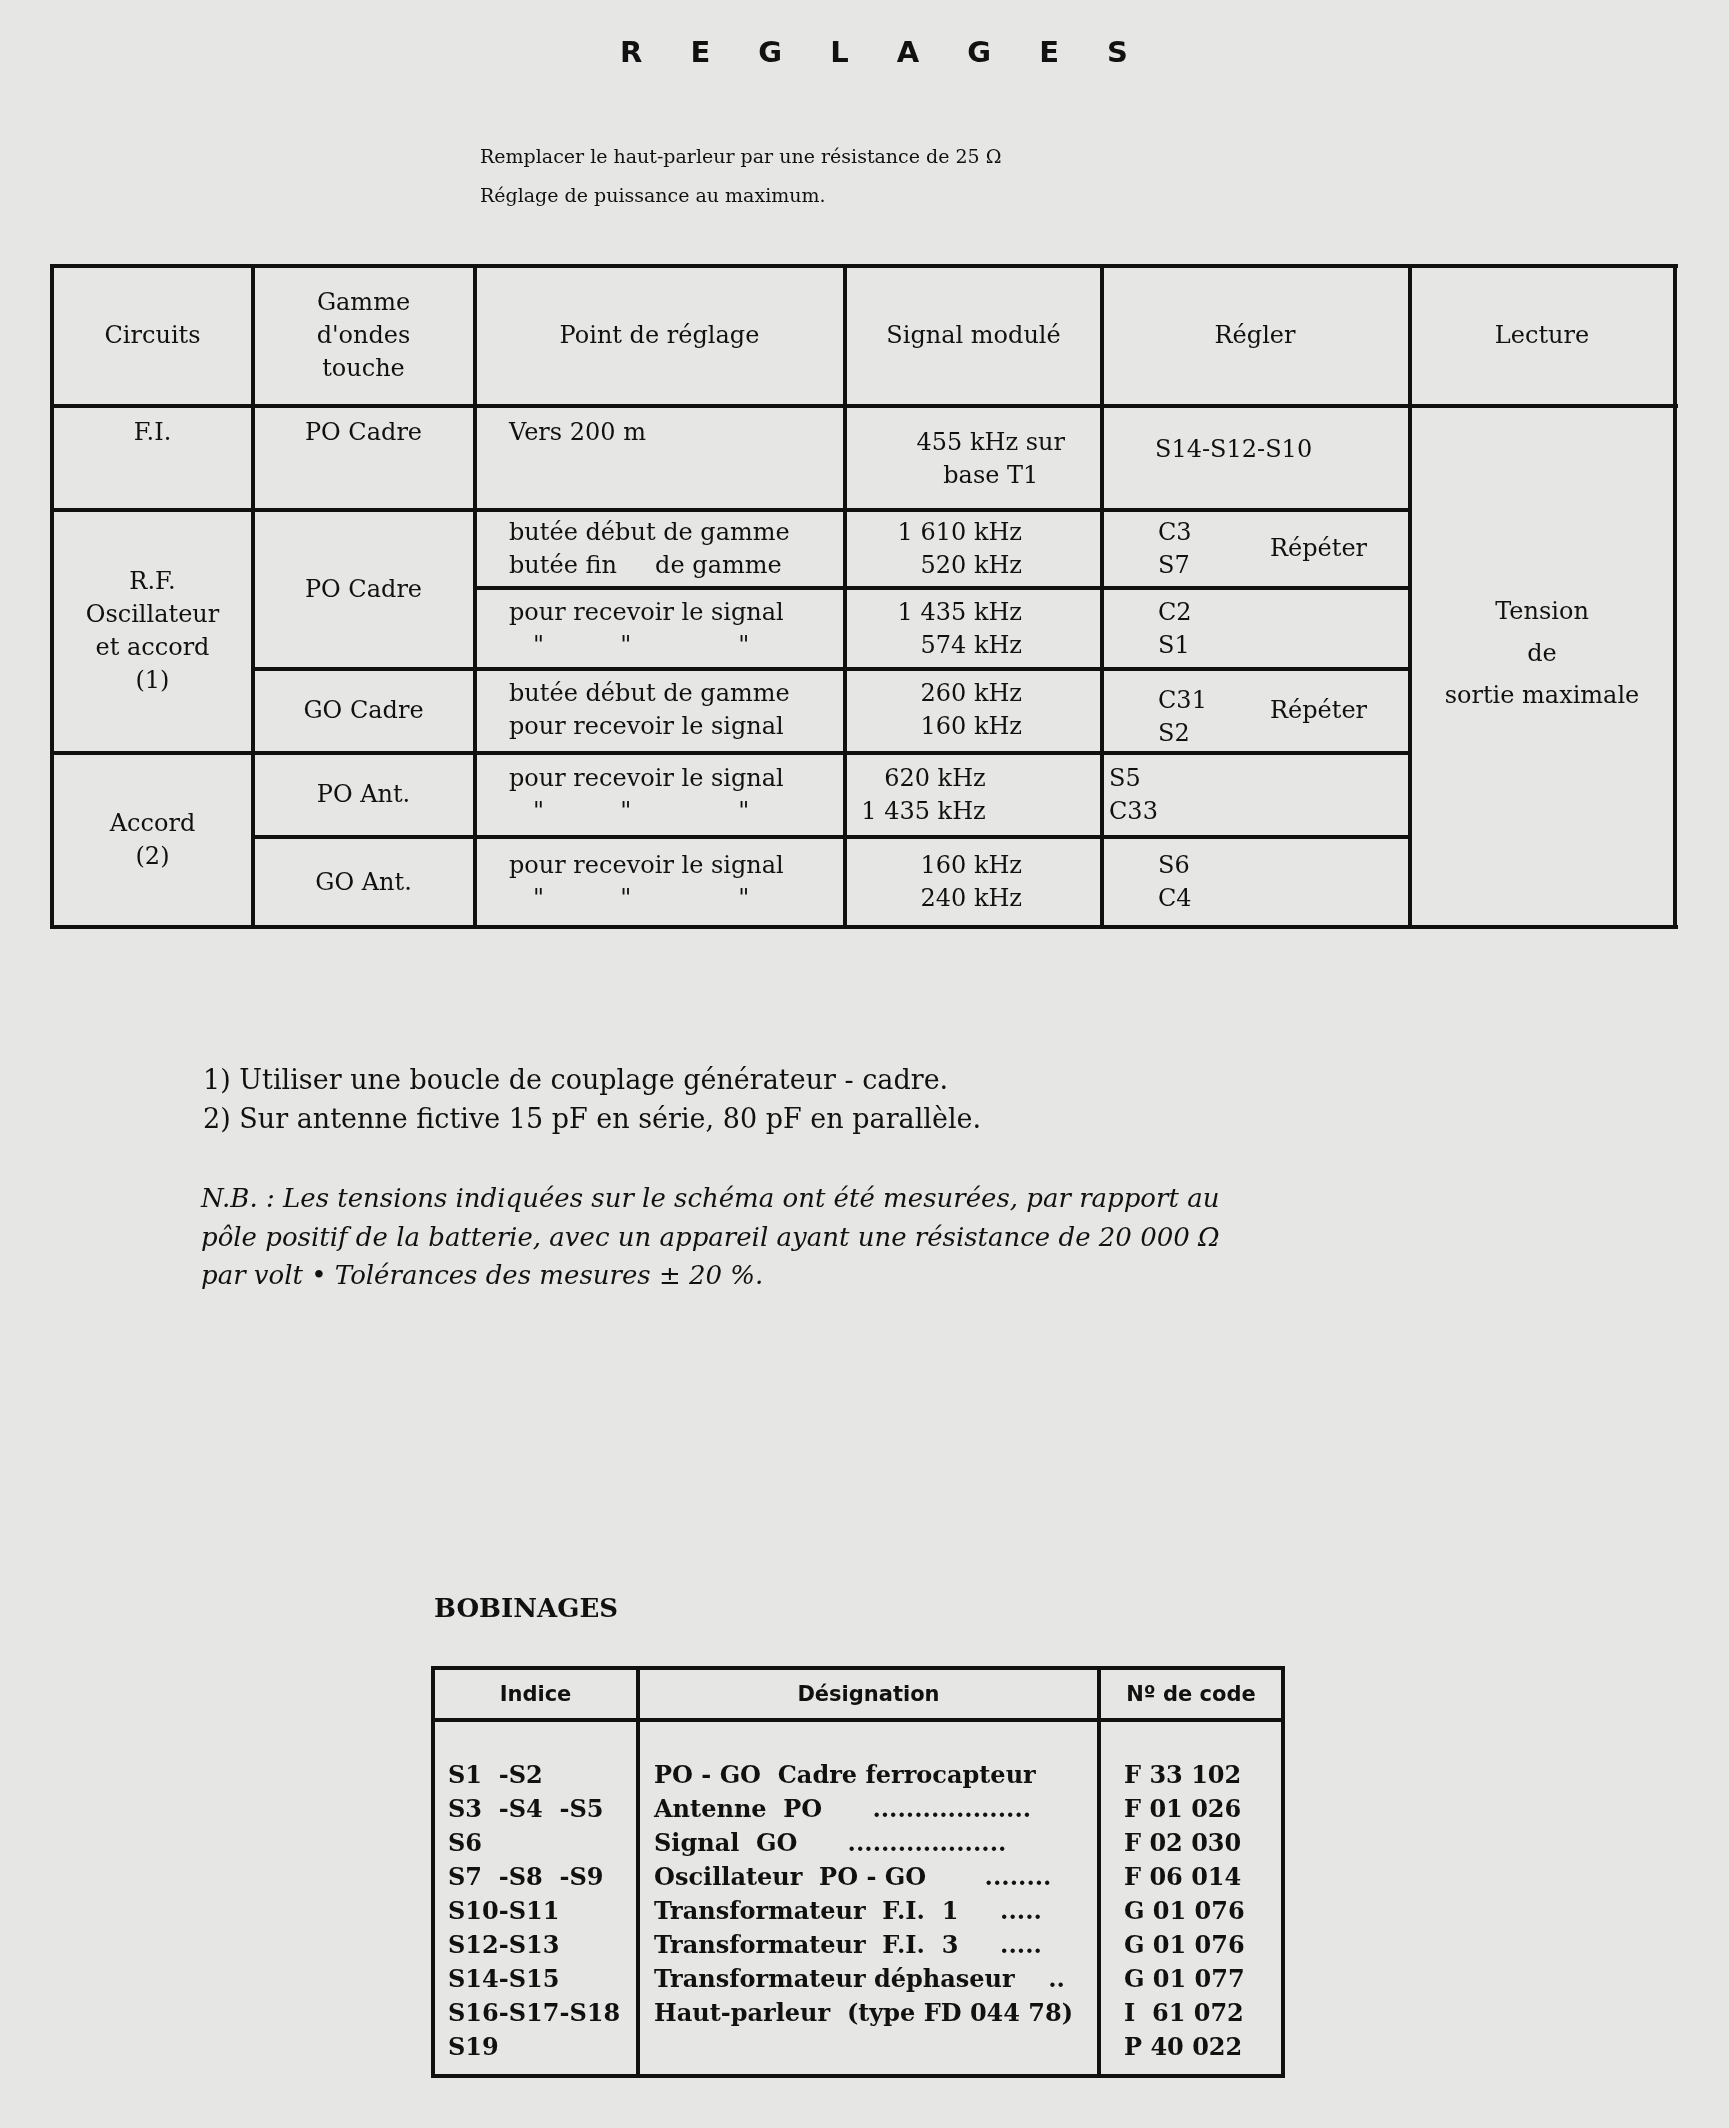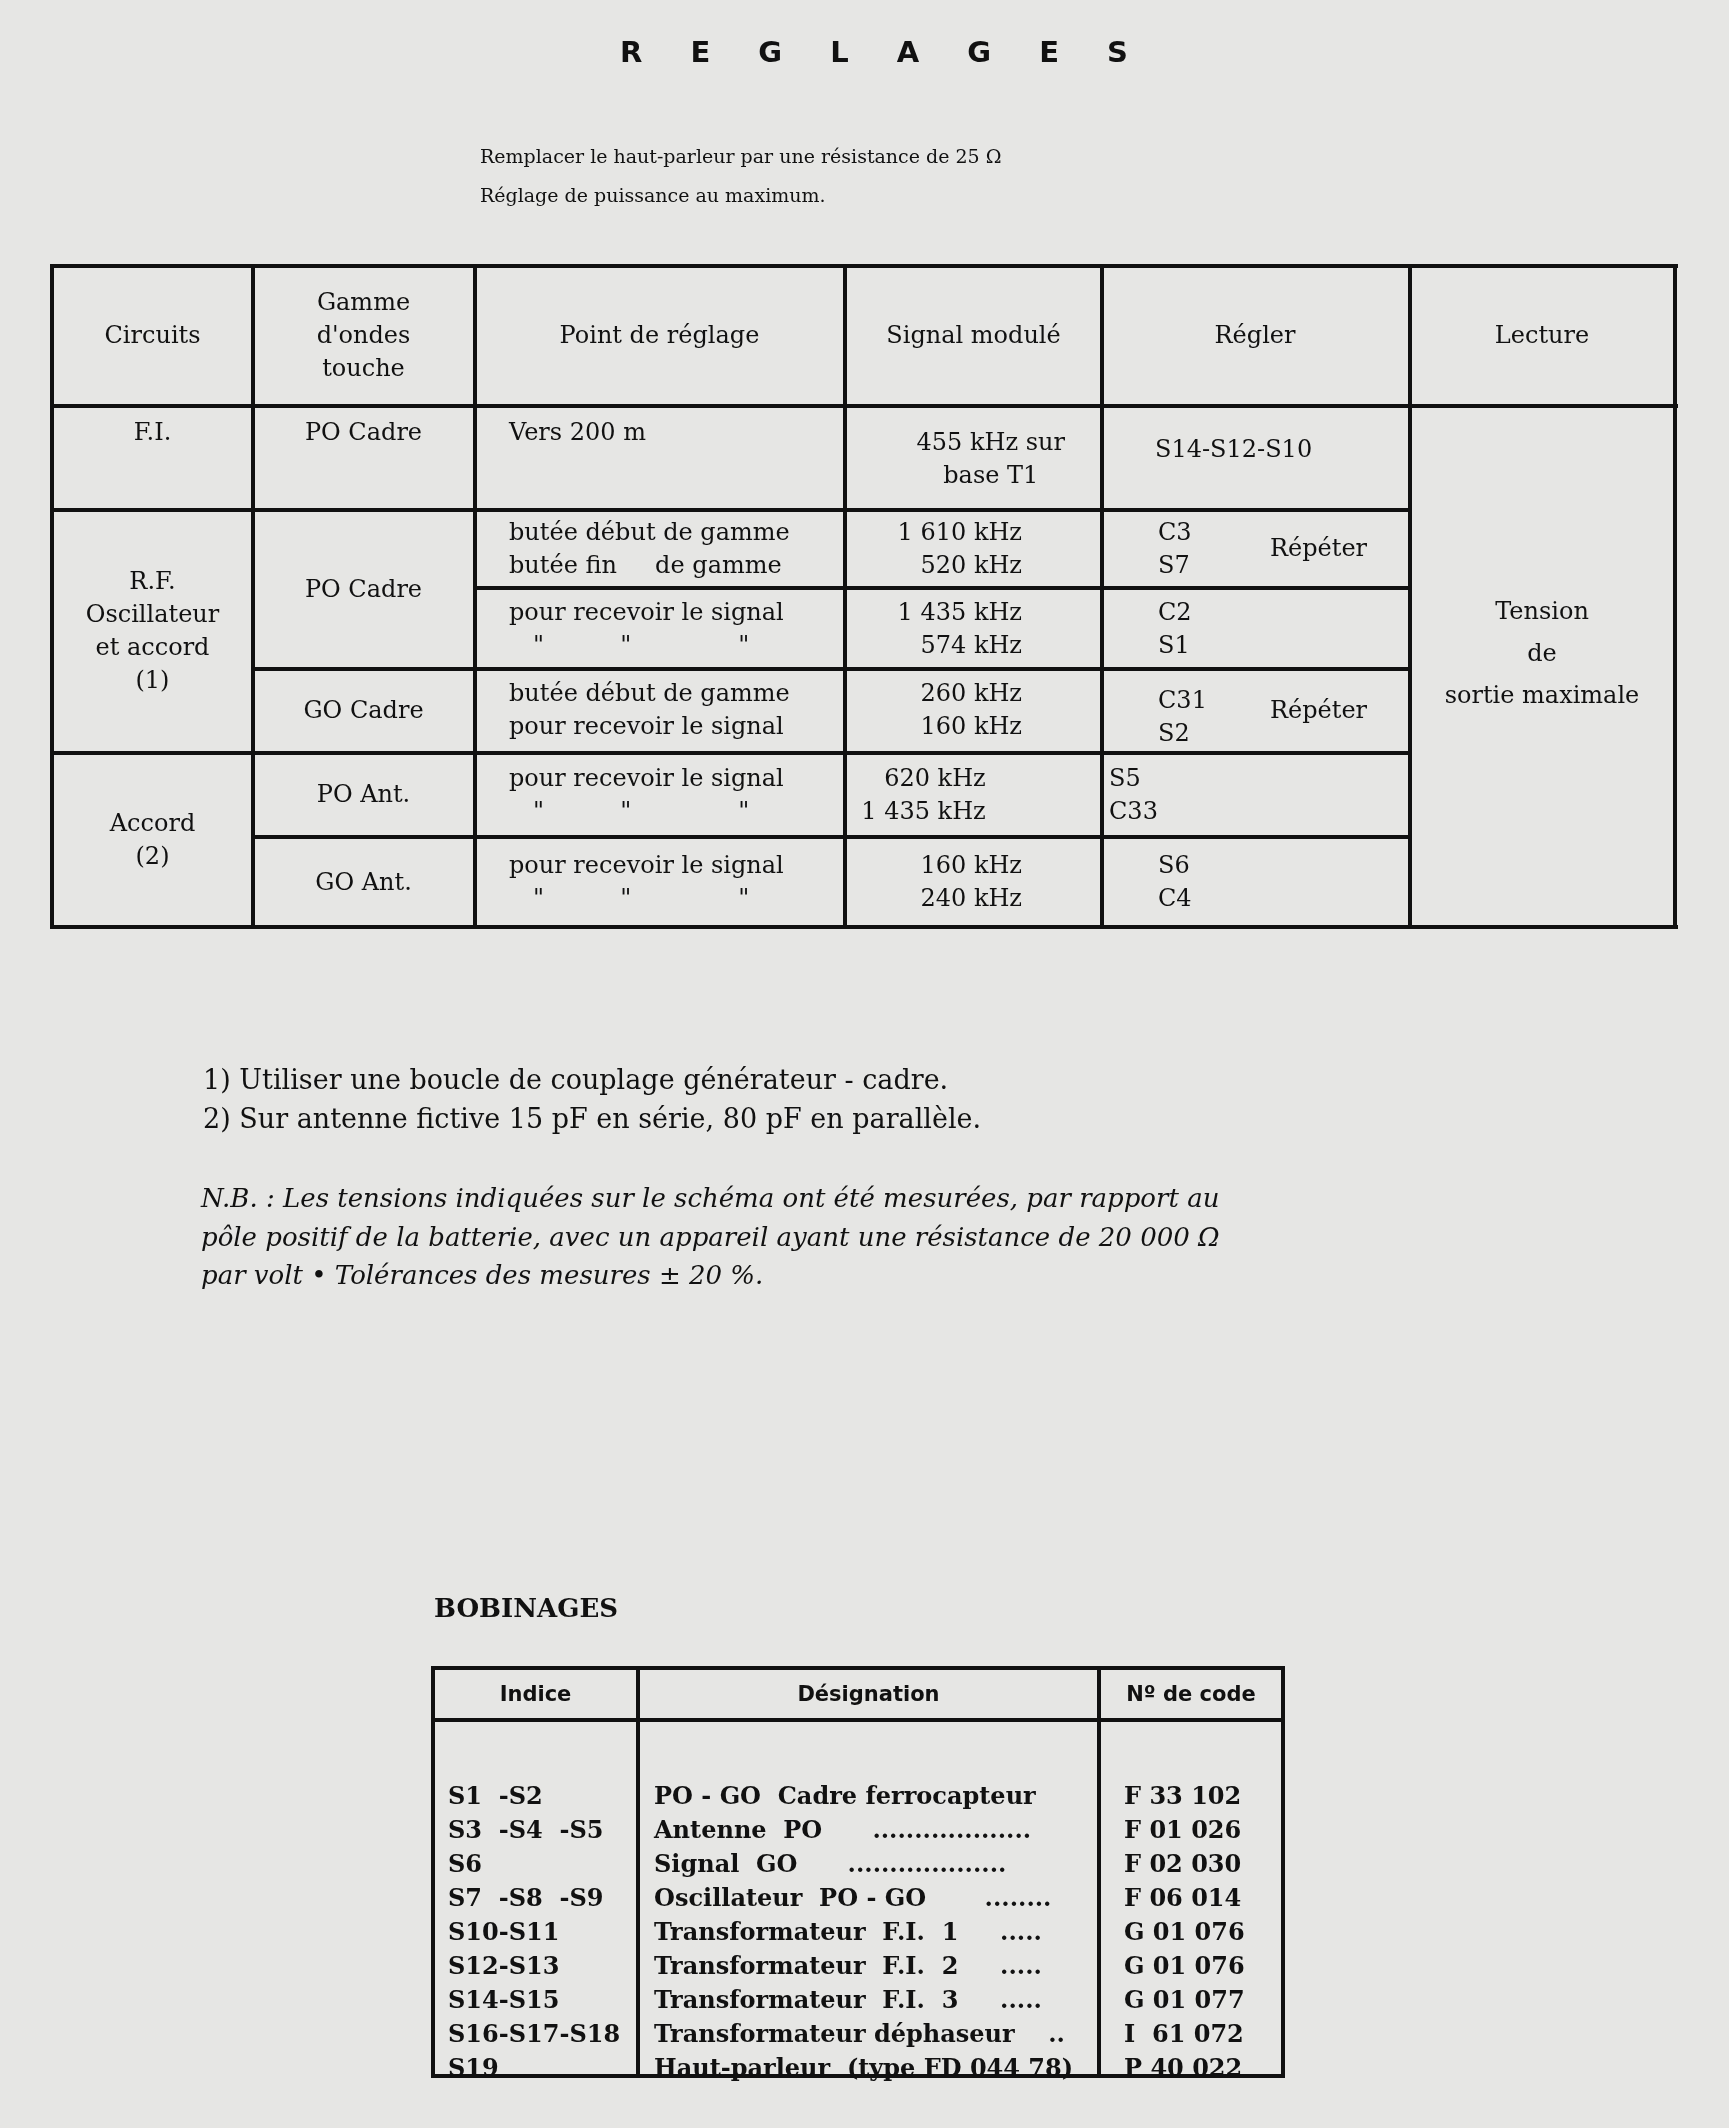--- a/index.html
+++ b/index.html
@@ -25,21 +25,21 @@
   .cell.left { justify-content:flex-start; text-align:left; padding-left:33px; }
   .cell.right { justify-content:flex-end; text-align:right; padding-right:78px; }
   .cell .stack { display:flex; flex-direction:column; }
   .ditto { letter-spacing:0; white-space:pre; }
   .notes { left:203px; font-size:27px; line-height:39px; }
   .nb { left:201px; width:1219px; font-size:26px; line-height:38px; font-style:italic; text-align:justify; }
   .bob-label {
     left:434px; top:1593px; font-size:26px; font-weight:bold;
   }
   .bcell {
-    position:absolute; box-sizing:border-box; font-size:24px; line-height:34px; font-weight:bold;margin-top:21px;
+    position:absolute; box-sizing:border-box; font-size:24px; line-height:34px; font-weight:bold;
   }
   .bhead {
     position:absolute; display:flex; align-items:center; justify-content:center;
     font-family:"DejaVu Sans", "Liberation Sans", sans-serif; font-weight:bold; font-size:21px;
   }
   .brow { display:block; white-space:pre; }
 </style>
 </head>
 <body>
 
@@ -258,21 +258,20 @@
     <span class="brow">S16-S17-S18</span>
     <span class="brow">S19</span>
   </div>
 
   <div class="bcell" style="left:654px; top:1758px; width:441px;">
     <span class="brow">PO - GO  Cadre ferrocapteur</span>
     <span class="brow">Antenne  PO      ...................</span>
     <span class="brow">Signal  GO      ...................</span>
     <span class="brow">Oscillateur  PO - GO       ........</span>
     <span class="brow">Transformateur  F.I.  1     .....</span>
-    <span class="brow">Transformateur  F.I.  2     .....</span>
     <span class="brow">Transformateur  F.I.  3     .....</span>
     <span class="brow">Transformateur déphaseur    ..</span>
     <span class="brow">Haut-parleur  (type FD 044 78)</span>
   </div>
 
   <div class="bcell" style="left:1124px; top:1758px; width:151px;">
     <span class="brow">F 33 102</span>
     <span class="brow">F 01 026</span>
     <span class="brow">F 02 030</span>
     <span class="brow">F 06 014</span>

